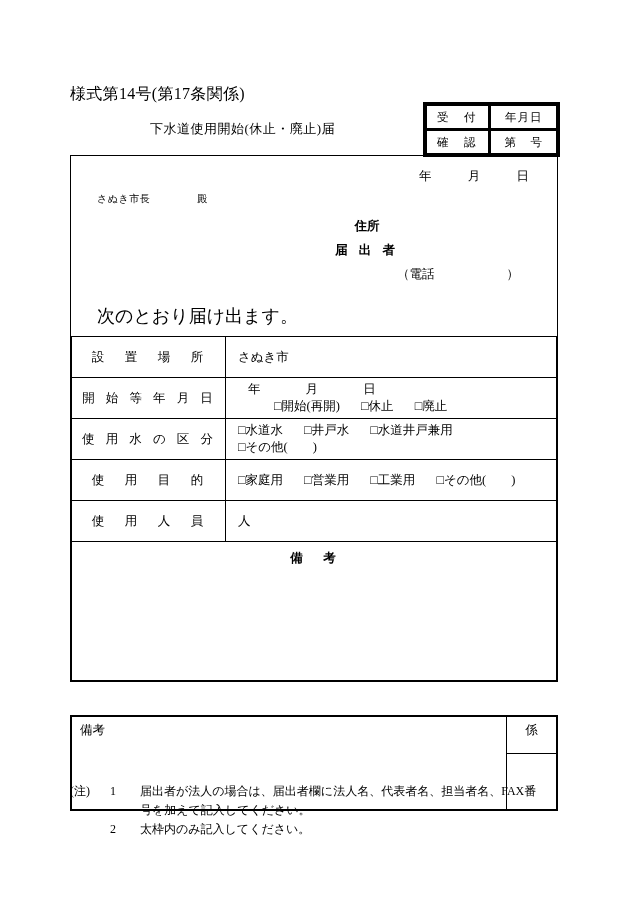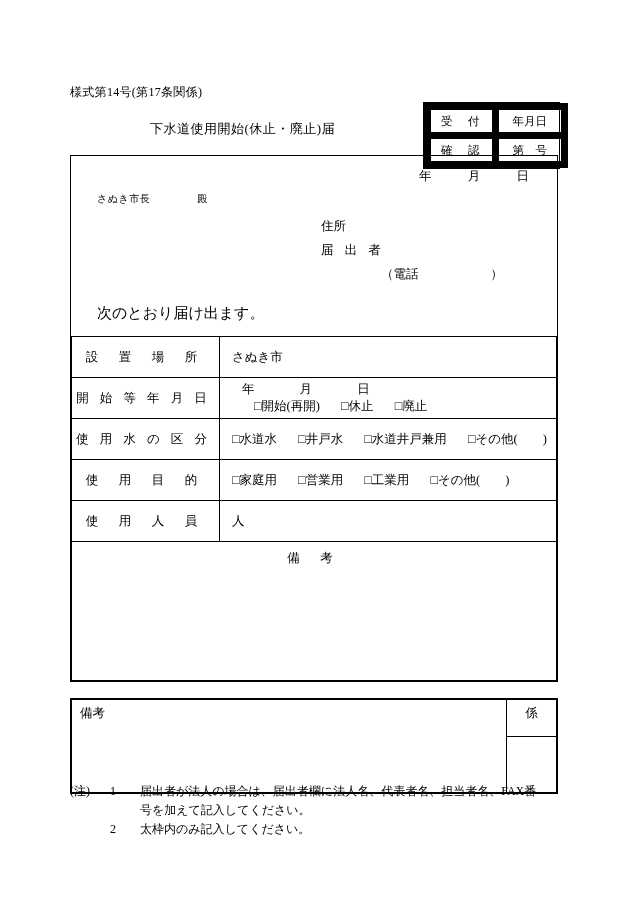--- a/index.html
+++ b/index.html
@@ -21,21 +21,21 @@
     top: 0;
     width: 630px;
     height: 915px;
   }
 
   
   .form-no {
     position: absolute;
     left: 70px;
     top: 84px;
-    font-size: 12px;
+    font-size: 16px;
     letter-spacing: 0.3px;
   }
 
   
   .doc-title {
     position: absolute;
     left: 150px;
     top: 120px;
     width: 290px;
     text-align: left;
@@ -51,21 +51,21 @@
     width: 135px;
     border: 1px solid #000;
     border-collapse: collapse;
     font-size: 11.5px;
   }
   .receipt-box table {
     border-collapse: collapse;
     width: 100%;
   }
   .receipt-box td {
-    border: 7px solid #000000;
+    border: 3px solid #000000;
     height: 22px;
     padding: 0 10px;
     vertical-align: middle;
   }
   .rb-label {
     width: 34px;
     text-align: center;
     letter-spacing: 2px;
     white-space: nowrap;
   }
@@ -126,22 +126,23 @@
     font-size: 12.5px;
     line-height: 24px;
   }
   .decl-rows .r {
     display: flex;
     align-items: baseline;
     height: 24px;
   }
   .decl-rows .lbl {
     width: 92px;
-    text-align: left;
+    text-align: center;
     white-space: nowrap;
+    font-weight: bold;
   }
   .decl-rows .lbl.sp {
     letter-spacing: 4px;
   }
   .decl-rows .val {
     margin-left: 10px;
     white-space: nowrap;
   }
   .seal {
     display: inline-block;
@@ -149,80 +150,81 @@
     border: 1px solid #000;
     border-radius: 50%;
     width: 15px;
     height: 15px;
     line-height: 14px;
     text-align: center;
     font-size: 9px;
     vertical-align: middle;
   }
   .tel-row {
-    margin-left: 60px;
+    margin-left: 76px;
     white-space: nowrap;
   }
   .tel-row .close {
     display: inline-block;
     margin-left: 72px;
   }
   .next-line {
     position: absolute;
     left: 26px;
     top: 148px;
-    font-size: 15px;
+    font-size: 18px;
   }
 
   
   .fields {
     border-collapse: collapse;
     width: 100%;
     font-size: 12.5px;
   }
   .fields td {
     border: 1px solid #000;
     height: 40px;
     padding: 0 8px;
     vertical-align: middle;
   }
   .fields tr td:first-child {
     width: 122px;
     text-align: center;
     white-space: nowrap;
     letter-spacing: 4px;
-    padding-left: 4px;
+    padding-left: 10px;
   }
   .fields .val-cell {
     padding-left: 12px;
   }
   .f-date span {
     display: inline-block;
   }
   .f-date .y { margin-left: 10px; }
   .f-date .m { margin-left: 42px; }
   .f-date .d { margin-left: 42px; }
-  .f-date .opts { margin-left: 22px; }
+  .f-date .opts { margin-left: 36px; }
   .opt { margin-right: 18px; white-space: nowrap; }
   .opt:last-child { margin-right: 0; }
 
   .remarks-cell {
     height: 130px !important;
     vertical-align: top !important;
     padding-top: 8px !important;
   }
   .remarks-label {
     letter-spacing: 4px;
+    font-weight: bold;
   }
 
   
   .bottom-box {
     position: absolute;
     left: 70px;
-    top: 698px;
+    top: 715px;
     width: 488px;
     height: 96px;
     border: 1px solid #000;
     box-sizing: border-box;
   }
   .bottom-box table {
     border-collapse: collapse;
     width: 100%;
     height: 100%;
   }

